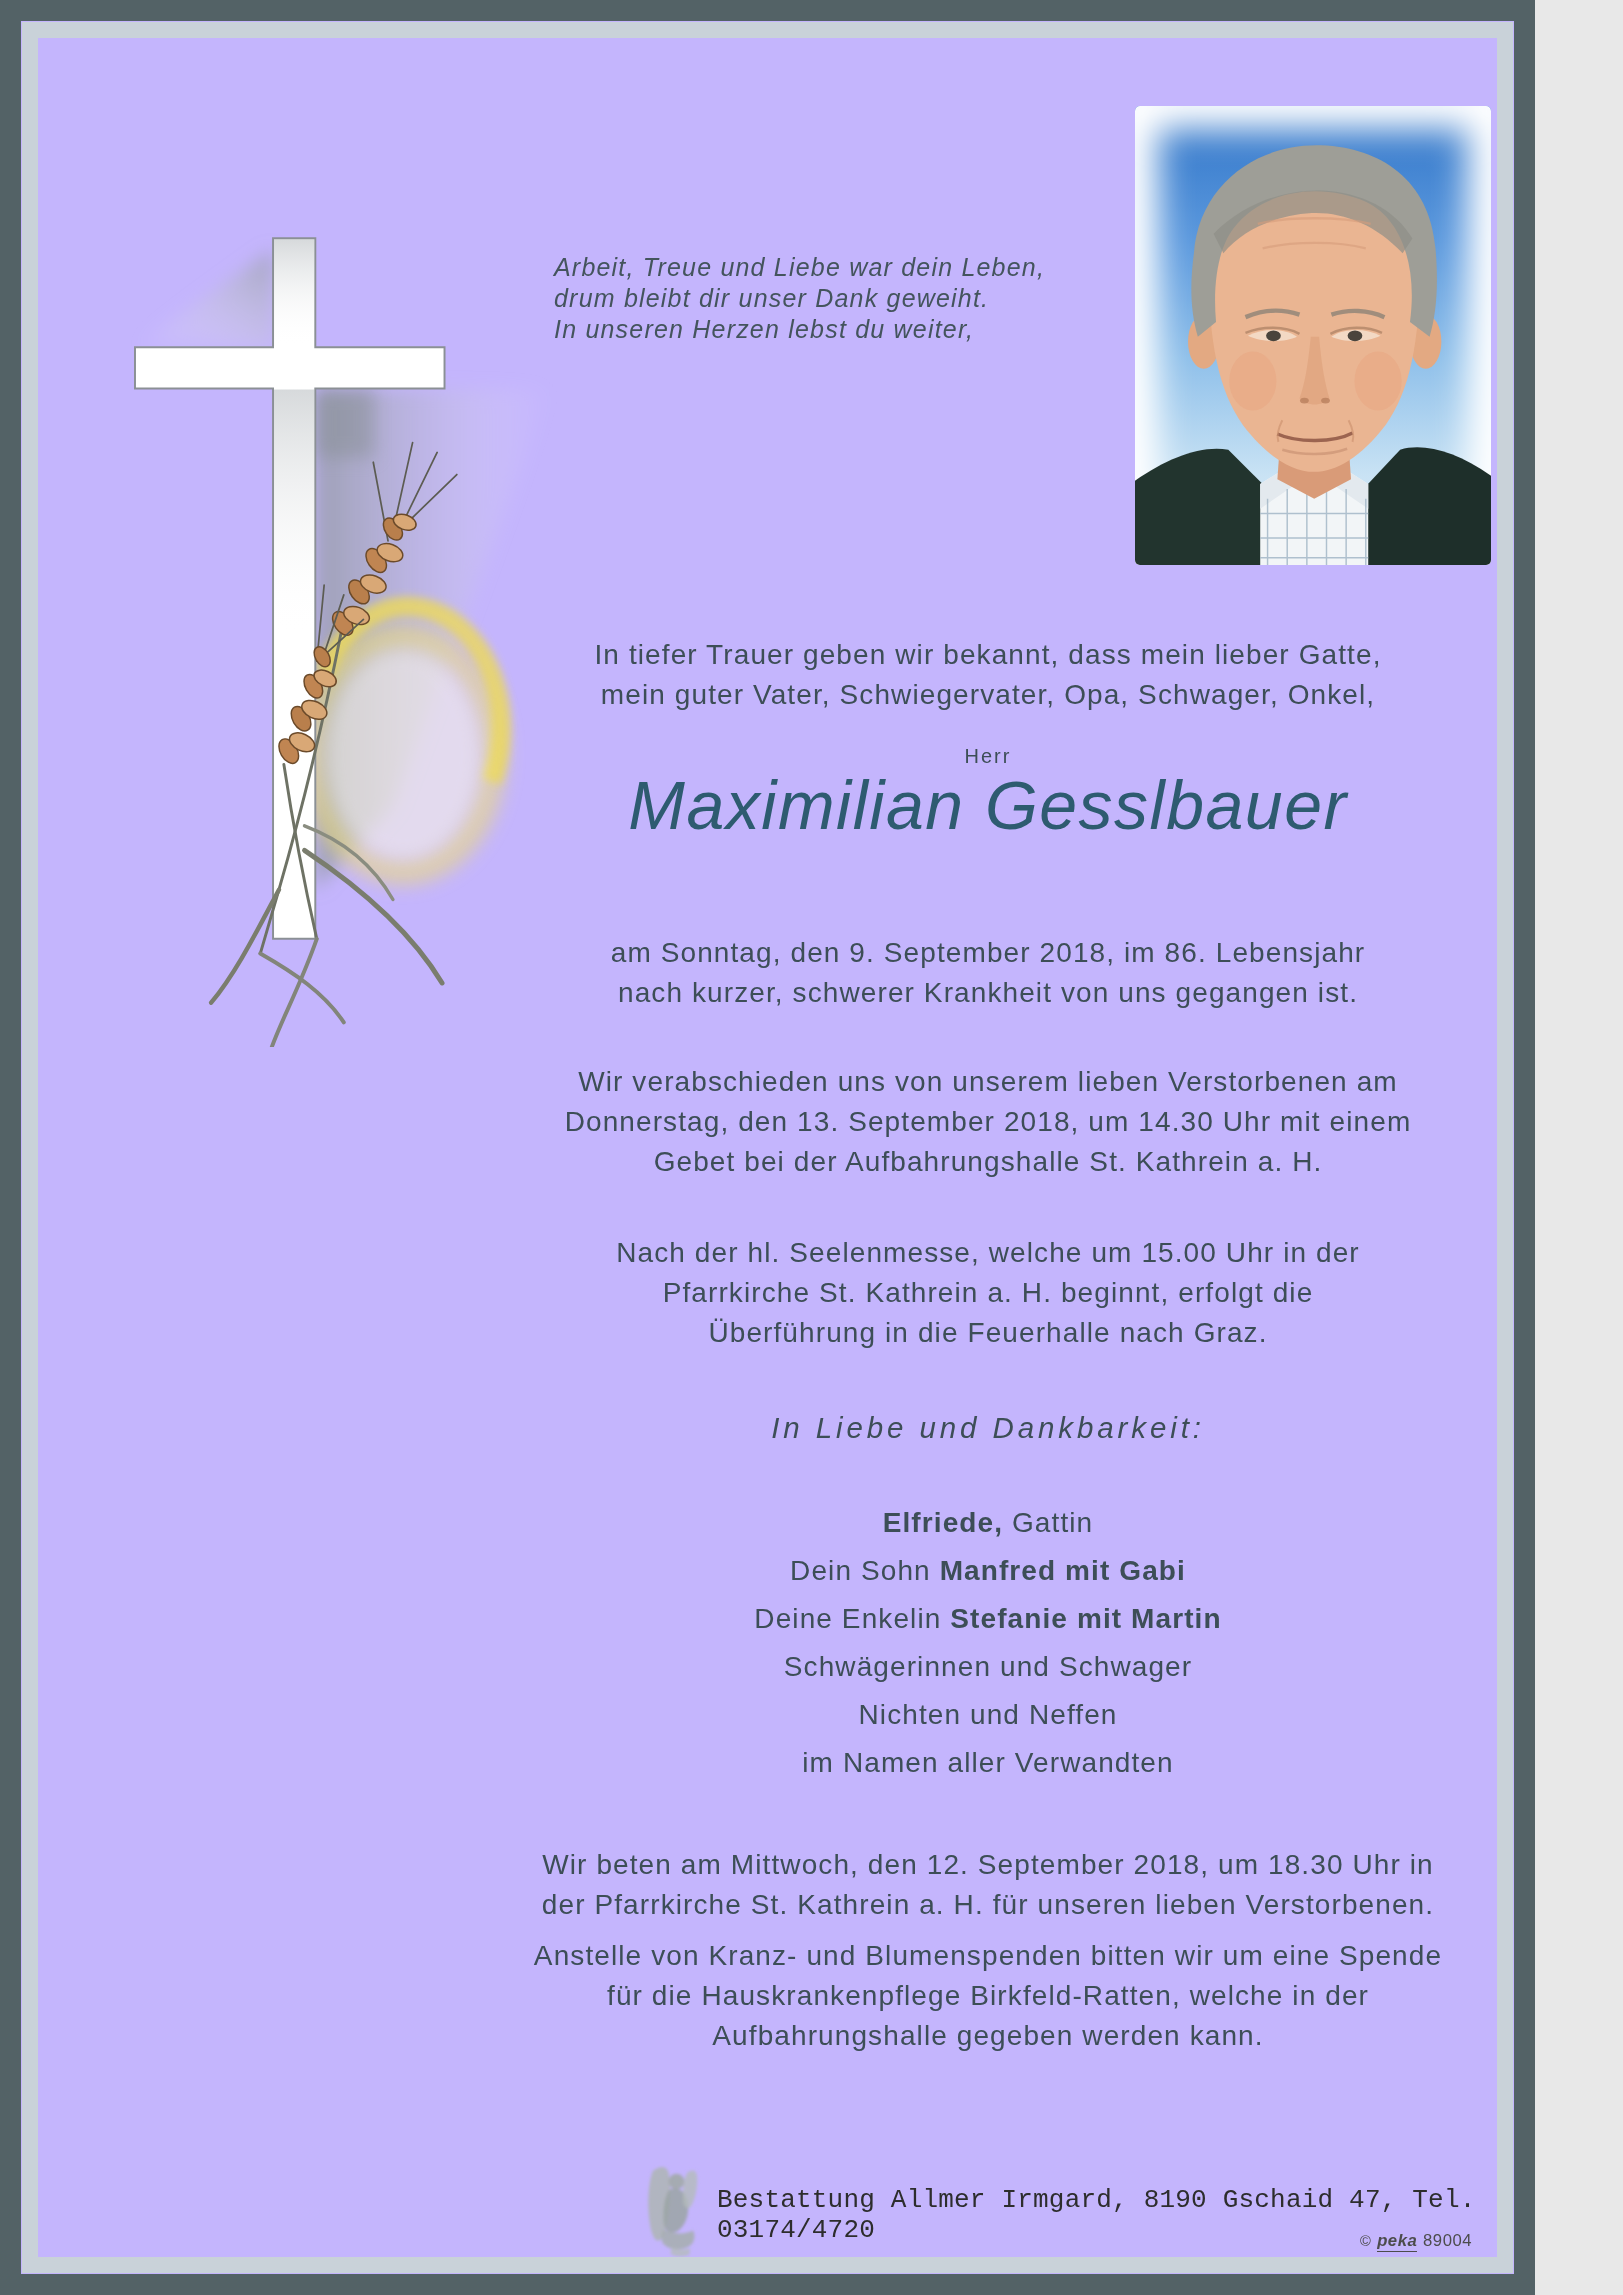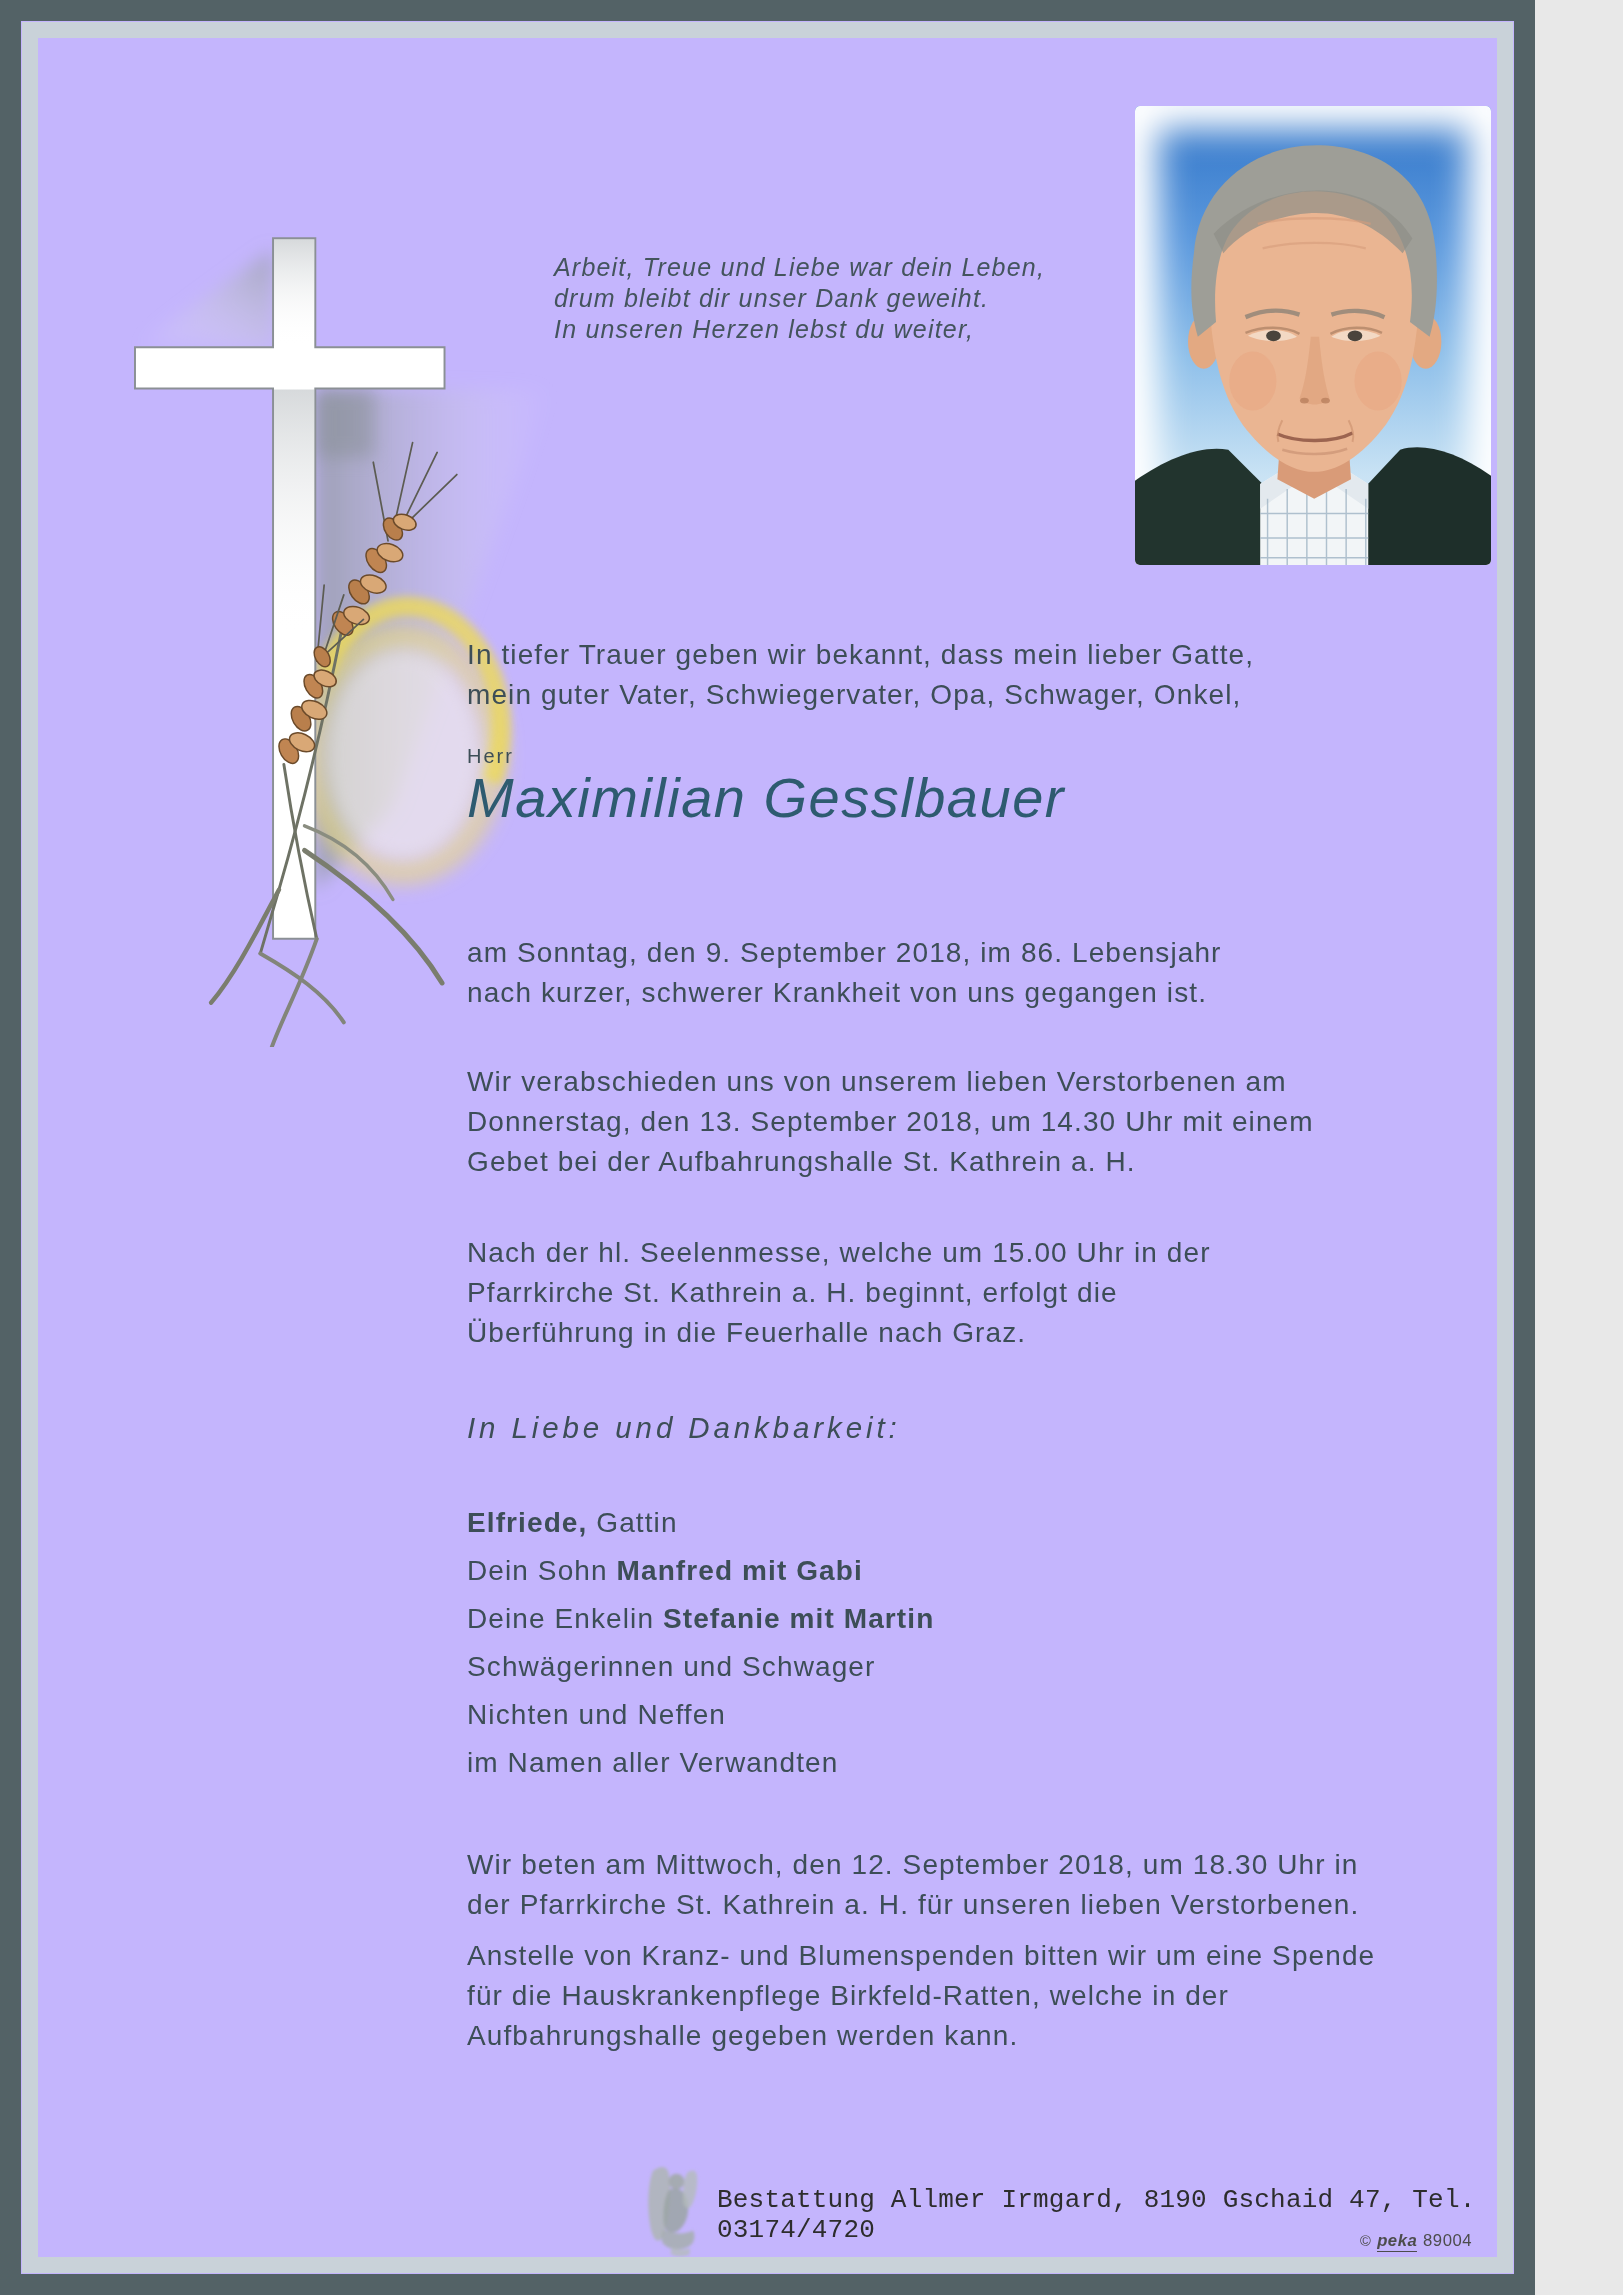--- a/index.html
+++ b/index.html
@@ -47,27 +47,27 @@
     font-style:italic;
     font-size:25px;line-height:31px;
     letter-spacing:1.2px;
     color:#44545d;
     text-align:left;z-index:3;
   }
 
   
   .col{
     position:absolute;left:467px;width:1042px;
-    color:#3d4e57;z-index:3;
+    text-align:center;color:#3d4e57;z-index:3;
   }
   .body-text{font-size:28px;line-height:40px;letter-spacing:1.1px;}
   .herr{top:745px;font-size:20px;letter-spacing:2px;}
   .deceased-name{
     top:766px;
-    font-size:56px;line-height:1.15;
+    font-size:68px;line-height:1.15;
     font-style:italic;
     letter-spacing:1.5px;
     color:#2e5b70;
   }
   .intro{top:635px;}
   .death{top:933px;}
   .farewell{top:1062px;}
   .mass{top:1233px;}
   .gratitude{top:1411px;font-size:29.5px;font-style:italic;letter-spacing:3.9px;}
   .family{top:1475px;font-size:28px;line-height:48px;letter-spacing:1.1px;margin-top:24px;}

